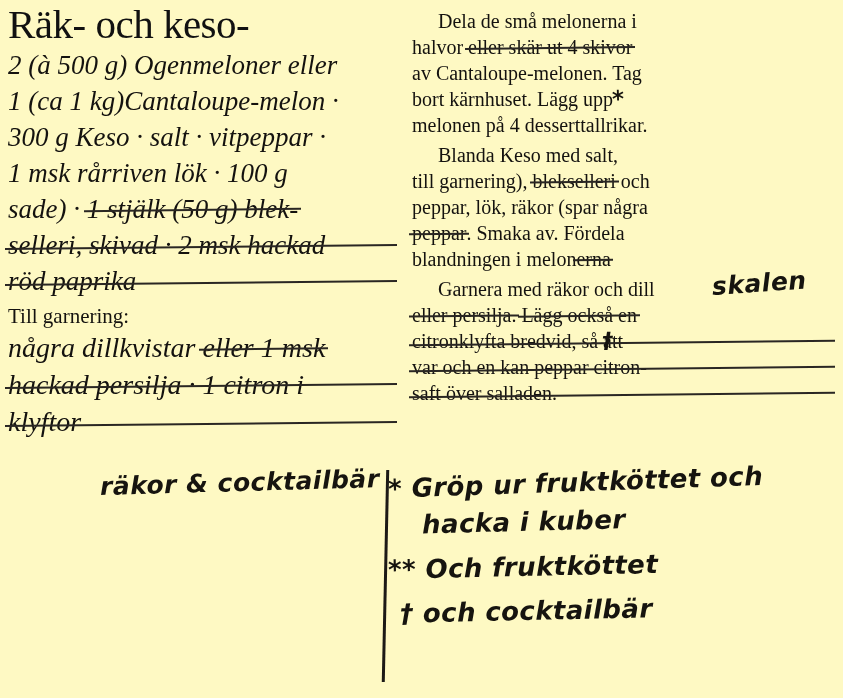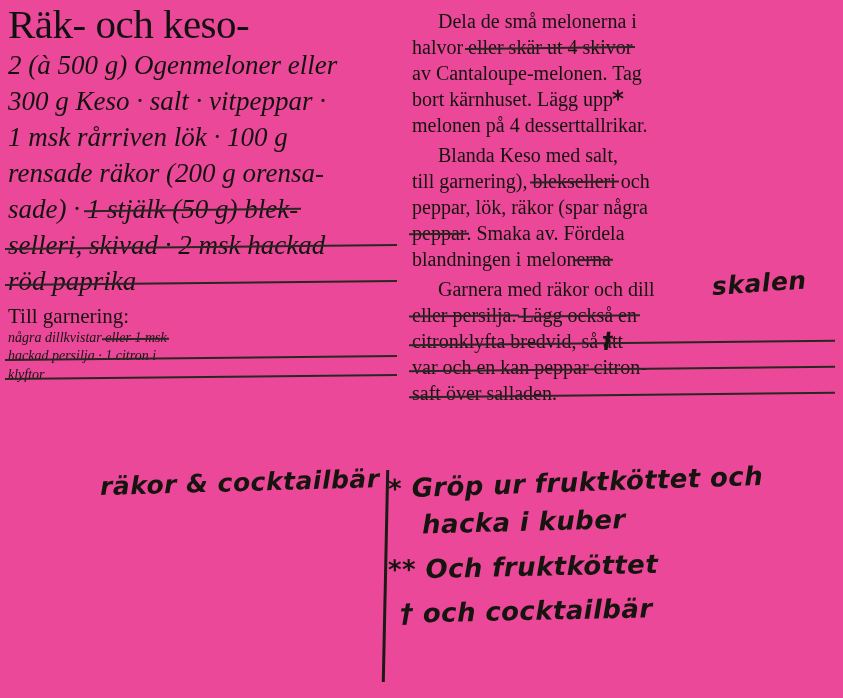--- a/index.html
+++ b/index.html
@@ -13,21 +13,21 @@
     position: relative;
     overflow: hidden;
     font-family: "Liberation Serif", serif;
     color: #14120f;
   }
 
   
   #page {
     position: absolute;
     inset: 0;
-    background: #ec4899;
+    background: #fef9c3;
     text-decoration: underline;
   }
 
   
   .col-left {
     position: absolute;
     left: 8px;
     top: 4px;
     width: 386px;
   }
@@ -67,21 +67,21 @@
 
   .garnish-head {
     font-family: "Liberation Serif", serif;
     font-size: 21px;
     line-height: 1.2;
     margin: 4px 0 0 0;
   }
   .garnish-body {
     font-family: "Liberation Serif", serif;
     font-style: italic;
-    font-size: 14px;
+    font-size: 28px;
     line-height: 1.33;
     margin: 0;
   }
   .garnish-body .ln { display: block; white-space: nowrap; }
 
   
   .strike {
     position: relative;
     white-space: nowrap;
   }
@@ -186,23 +186,23 @@
 
   <div class="col-left">
 
     <h1 class="recipe-title">
       <span>Räk- och keso-</span>
     </h1>
 
 
     <div class="ingredients">
       <span class="ln">2 (à 500 g) Ogenmeloner eller</span>
+      <span class="ln">1 (ca 1 kg)Cantaloupe-melon ·</span>
       <span class="ln">300 g Keso · salt · vitpeppar ·</span>
       <span class="ln">1 msk rårriven lök · 100 g</span>
-      <span class="ln">rensade räkor (200 g orensa-</span>
       <span class="ln">
         <span>sade) ·</span>
         <span class="strike">1 stjälk (50 g) blek-</span>
       </span>
       <span class="ln strike">selleri, skivad · 2 msk hackad</span>
       <span class="ln strike">röd paprika</span>
     </div>
 
     <p class="garnish-head">Till garnering:</p>
 

